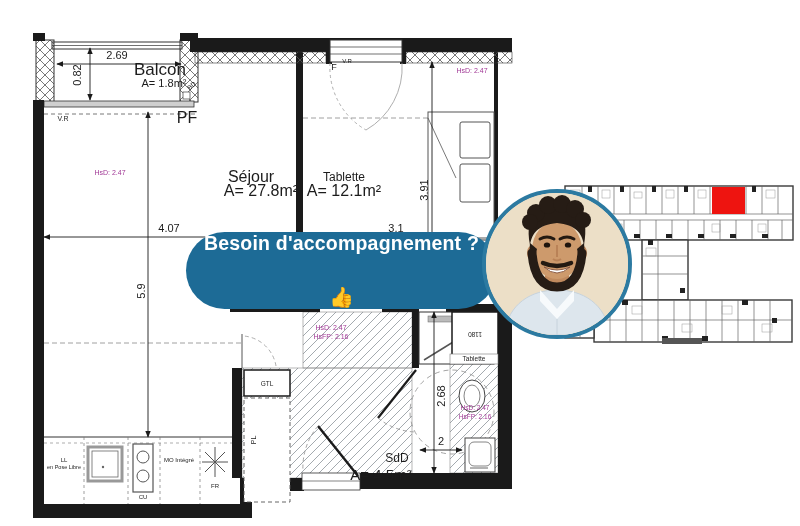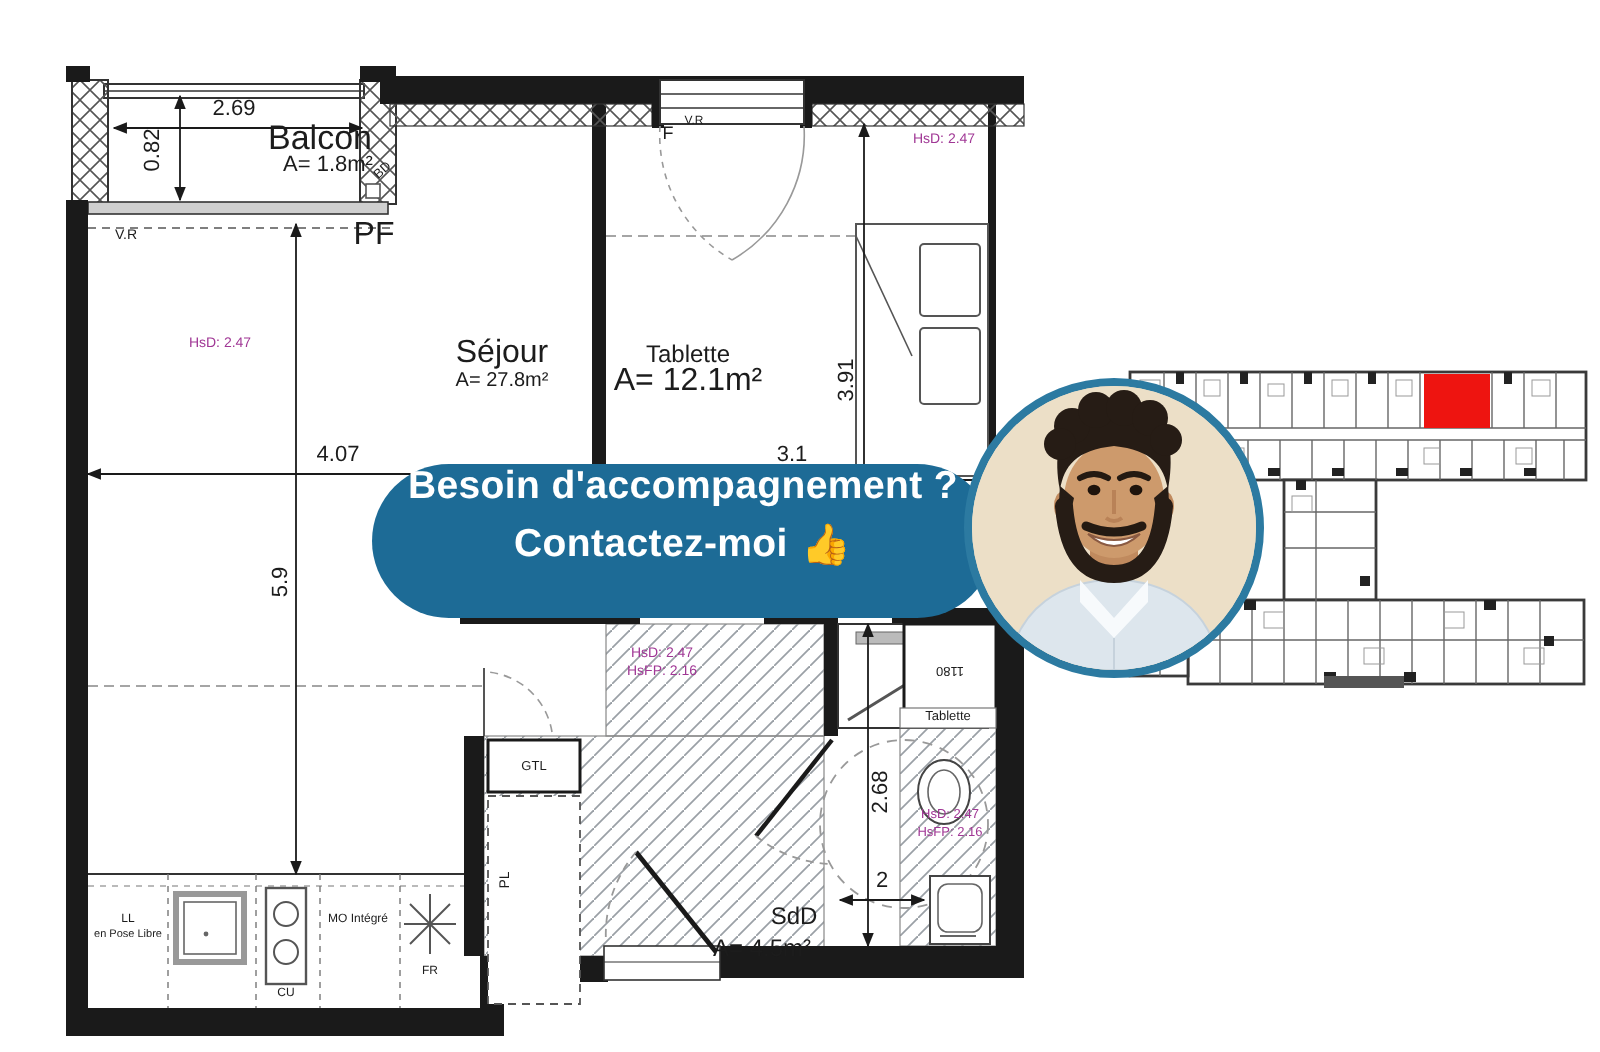--- a/index.html
+++ b/index.html
@@ -8,21 +8,21 @@
   .stage{position:absolute;left:0;top:0;width:800px;height:526px;}
   #plan-lines{position:absolute;left:0;top:0;z-index:1;}
   .lbl{position:absolute;transform:translate(-50%,-50%);white-space:nowrap;
        color:#1c1c1c;z-index:2;line-height:1;}
   .rot{transform:translate(-50%,-50%) rotate(-90deg);}
   .rot180{transform:translate(-50%,-50%) rotate(180deg);}
   .tilt{transform:translate(-50%,-50%) rotate(-42deg);}
   .purple{color:var(--annot-purple,#a03795);}
   .banner{position:absolute;left:186px;top:232px;width:311px;height:77px;
           background:var(--banner-bg,#1d6b96);border-radius:39px;z-index:5;
-          display:flex;flex-direction:column;align-items:center;justify-content:flex-start;
+          display:flex;flex-direction:column;align-items:center;justify-content:space-between;
           color:#fff;font-weight:bold;font-size:19.5px;letter-spacing:.2px;}
   .banner .row{display:flex;align-items:center;gap:7px;margin-top:5px;}
   .banner .thumb{color:#f0b429;font-size:20px;}
   .photo{position:absolute;left:482px;top:189px;width:142px;height:142px;
          border-radius:50%;border:4px solid var(--photo-border,#2c7aa1);
          overflow:hidden;z-index:6;background:#ecdfc7;}
   #key-plan{position:absolute;left:562px;top:178px;z-index:3;}
 </style>
 </head>
 <body>
@@ -151,21 +151,21 @@
 
   <div class="lbl" style="left:160px;top:69px;font-size:17px">Balcon</div>
   <div class="lbl" style="left:164px;top:83px;font-size:11px">A= 1.8m²</div>
   <div class="lbl" style="left:117px;top:55px;font-size:11px">2.69</div>
   <div class="lbl rot" style="left:77px;top:75px;font-size:11px">0.82</div>
   <div class="lbl" style="left:63px;top:118px;font-size:7px">V.R</div>
   <div class="lbl" style="left:187px;top:118px;font-size:16px">PF</div>
   <div class="lbl tilt" style="left:192px;top:86px;font-size:6.5px">BD</div>
 
   <div class="lbl" style="left:251px;top:177px;font-size:16px">Séjour</div>
-  <div class="lbl" style="left:251px;top:191px;font-size:10px">A= 27.8m²</div>
+  <div class="lbl" style="left:261px;top:191px;font-size:16px">A= 27.8m²</div>
   <div class="lbl purple" style="left:110px;top:172px;font-size:7px">HsD: 2.47</div>
   <div class="lbl" style="left:169px;top:228px;font-size:11px">4.07</div>
   <div class="lbl rot" style="left:141px;top:291px;font-size:11px">5.9</div>
 
   <div class="lbl" style="left:334px;top:67px;font-size:9px">F</div>
   <div class="lbl" style="left:347px;top:61px;font-size:6px">V.R</div>
   <div class="lbl" style="left:344px;top:177px;font-size:12px">Tablette</div>
   <div class="lbl" style="left:344px;top:191px;font-size:16px">A= 12.1m²</div>
   <div class="lbl purple" style="left:472px;top:70px;font-size:7px">HsD: 2.47</div>
   <div class="lbl rot" style="left:424px;top:190px;font-size:11px">3.91</div>
@@ -176,21 +176,21 @@
   <div class="lbl purple" style="left:331px;top:327px;font-size:7px">HsD: 2.47</div>
   <div class="lbl purple" style="left:331px;top:336px;font-size:7px">HsFP: 2.16</div>
 
   <div class="lbl rot180" style="left:475px;top:334px;font-size:6.5px">1180</div>
   <div class="lbl" style="left:474px;top:359px;font-size:6.5px">Tablette</div>
   <div class="lbl purple" style="left:475px;top:408px;font-size:6.5px">HsD: 2.47</div>
   <div class="lbl purple" style="left:475px;top:417px;font-size:6.5px">HsFP: 2.16</div>
   <div class="lbl rot" style="left:441px;top:396px;font-size:11px">2.68</div>
   <div class="lbl" style="left:441px;top:441px;font-size:11px">2</div>
   <div class="lbl" style="left:397px;top:458px;font-size:12px">SdD</div>
-  <div class="lbl" style="left:381px;top:474px;font-size:12px">A= 4.5m²</div>
+  <div class="lbl" style="left:381px;top:474px;font-size:15px">A= 4.5m²</div>
 
   <div class="lbl" style="left:64px;top:460px;font-size:6px">LL</div>
   <div class="lbl" style="left:64px;top:468px;font-size:5.5px">en Pose Libre</div>
   <div class="lbl" style="left:143px;top:497px;font-size:6px">CU</div>
   <div class="lbl" style="left:179px;top:460px;font-size:6px">MO Intégré</div>
   <div class="lbl" style="left:215px;top:486px;font-size:6px">FR</div>
 
   <svg id="key-plan" width="235" height="168" viewBox="0 0 235 168">
     <g fill="#fff" stroke="#3a3a3a" stroke-width="1.4">
       <rect x="3" y="8" width="228" height="54"></rect>
@@ -282,21 +282,20 @@
       <rect x="180" y="122" width="6" height="5"></rect>
         <rect x="210" y="140" width="5" height="5"></rect>
       <rect x="100" y="160" width="40" height="6" fill="#555"></rect>
     </g>
     <rect id="unit-highlight" x="150" y="9" width="33" height="27" fill="#ee1410"></rect>
   </svg>
 
   <div class="banner">
     <div>Besoin d'accompagnement ?</div>
     <div class="row">
-      <span>Contactez-moi</span>
       <span class="thumb">👍</span>
     </div>
   </div>
 
   <div class="photo">
     <svg width="142" height="142" viewBox="0 0 142 142">
       <rect x="0" y="0" width="142" height="142" fill="#ecdfc7"></rect>
       <path d="M18,142 C22,110 46,97 71,97 C96,97 120,110 124,142 Z" fill="#dde6ed" stroke="#c6d2dc" stroke-width="1"></path>
       <path d="M54,97 L71,116 L88,97 L88,108 L71,126 L54,108 Z" fill="#f7fafc"></path>
       <line x1="71" y1="126" x2="71" y2="142" stroke="#c6d2dc" stroke-width="1"></line>

